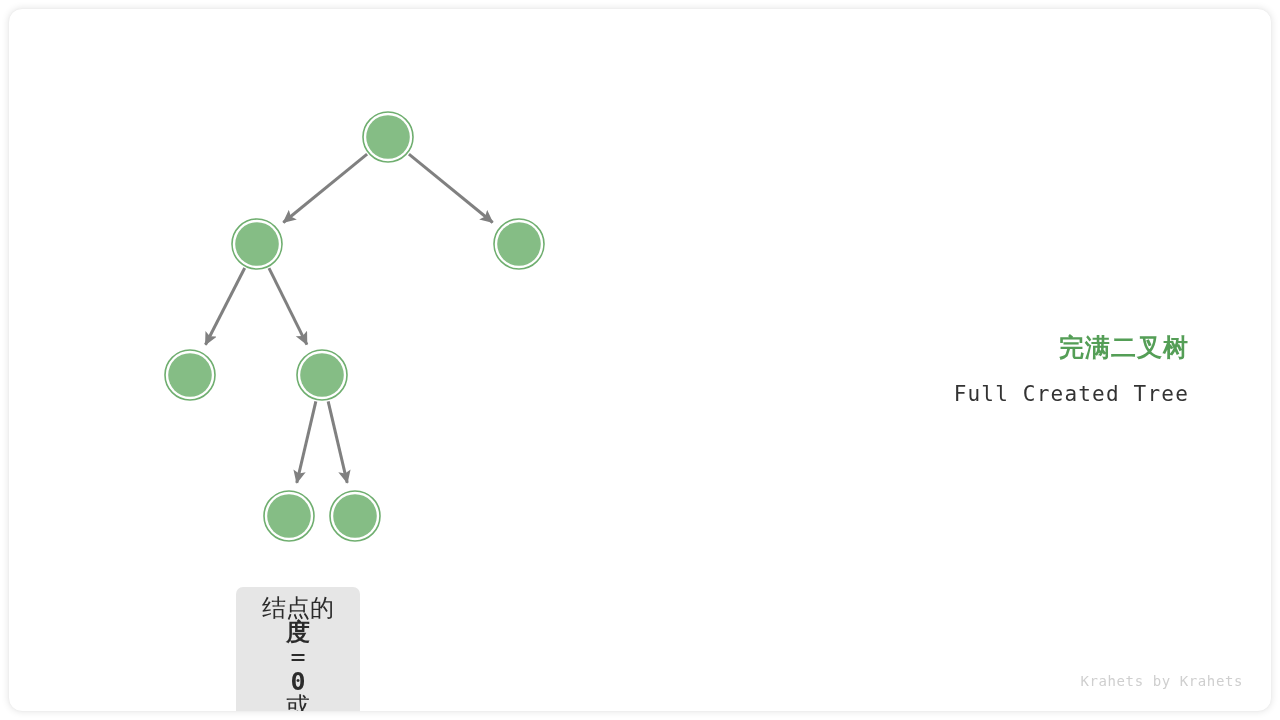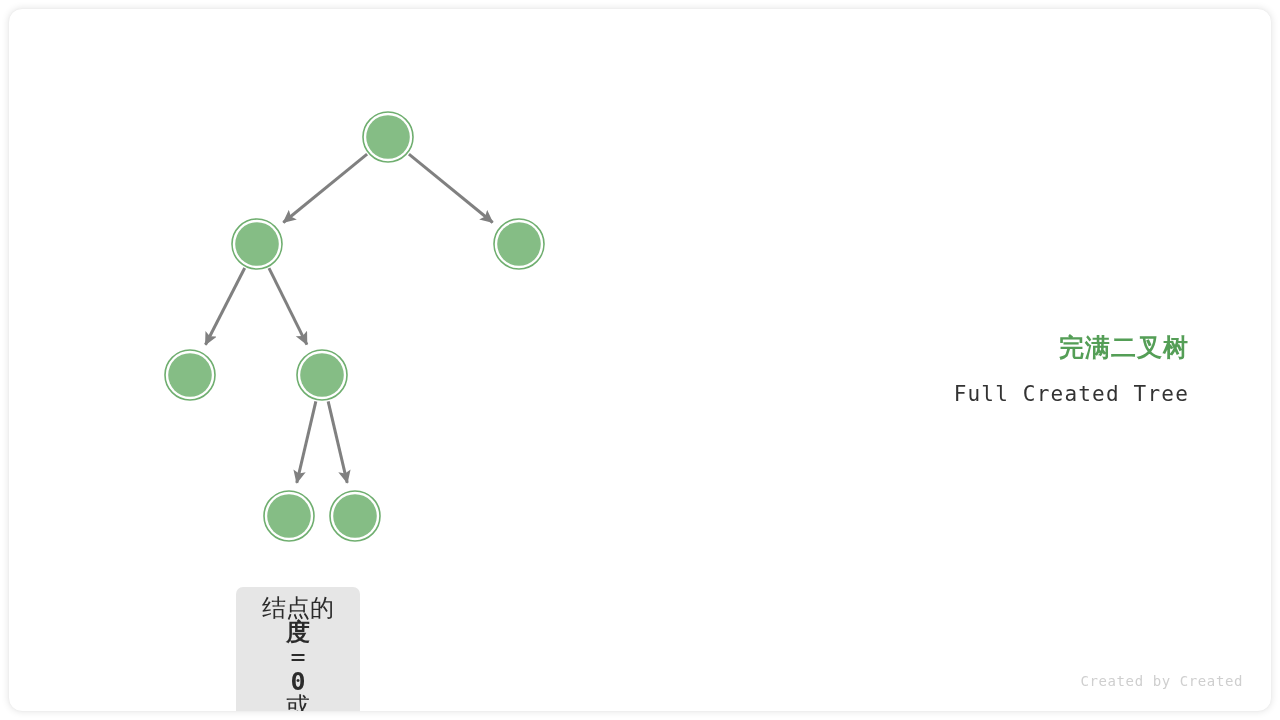--- a/index.html
+++ b/index.html
@@ -171,15 +171,15 @@
       <span class="cap-space"></span>
       <span class="cap-seg">=</span>
       <span class="cap-space"></span>
       <span class="cap-seg bold">0</span>
       <span class="cap-space"></span>
       <span class="cap-seg cn">或</span>
       <span class="cap-space"></span>
       <span class="cap-seg bold">2</span>
     </div>
 
-  <div id="credit" style="color: rgb(207, 207, 207);">Created by Created</div>
+  <div id="credit" style="color: rgb(207, 207, 207);">Krahets by Krahets</div>
 
 </div>
 
 </body></html>

